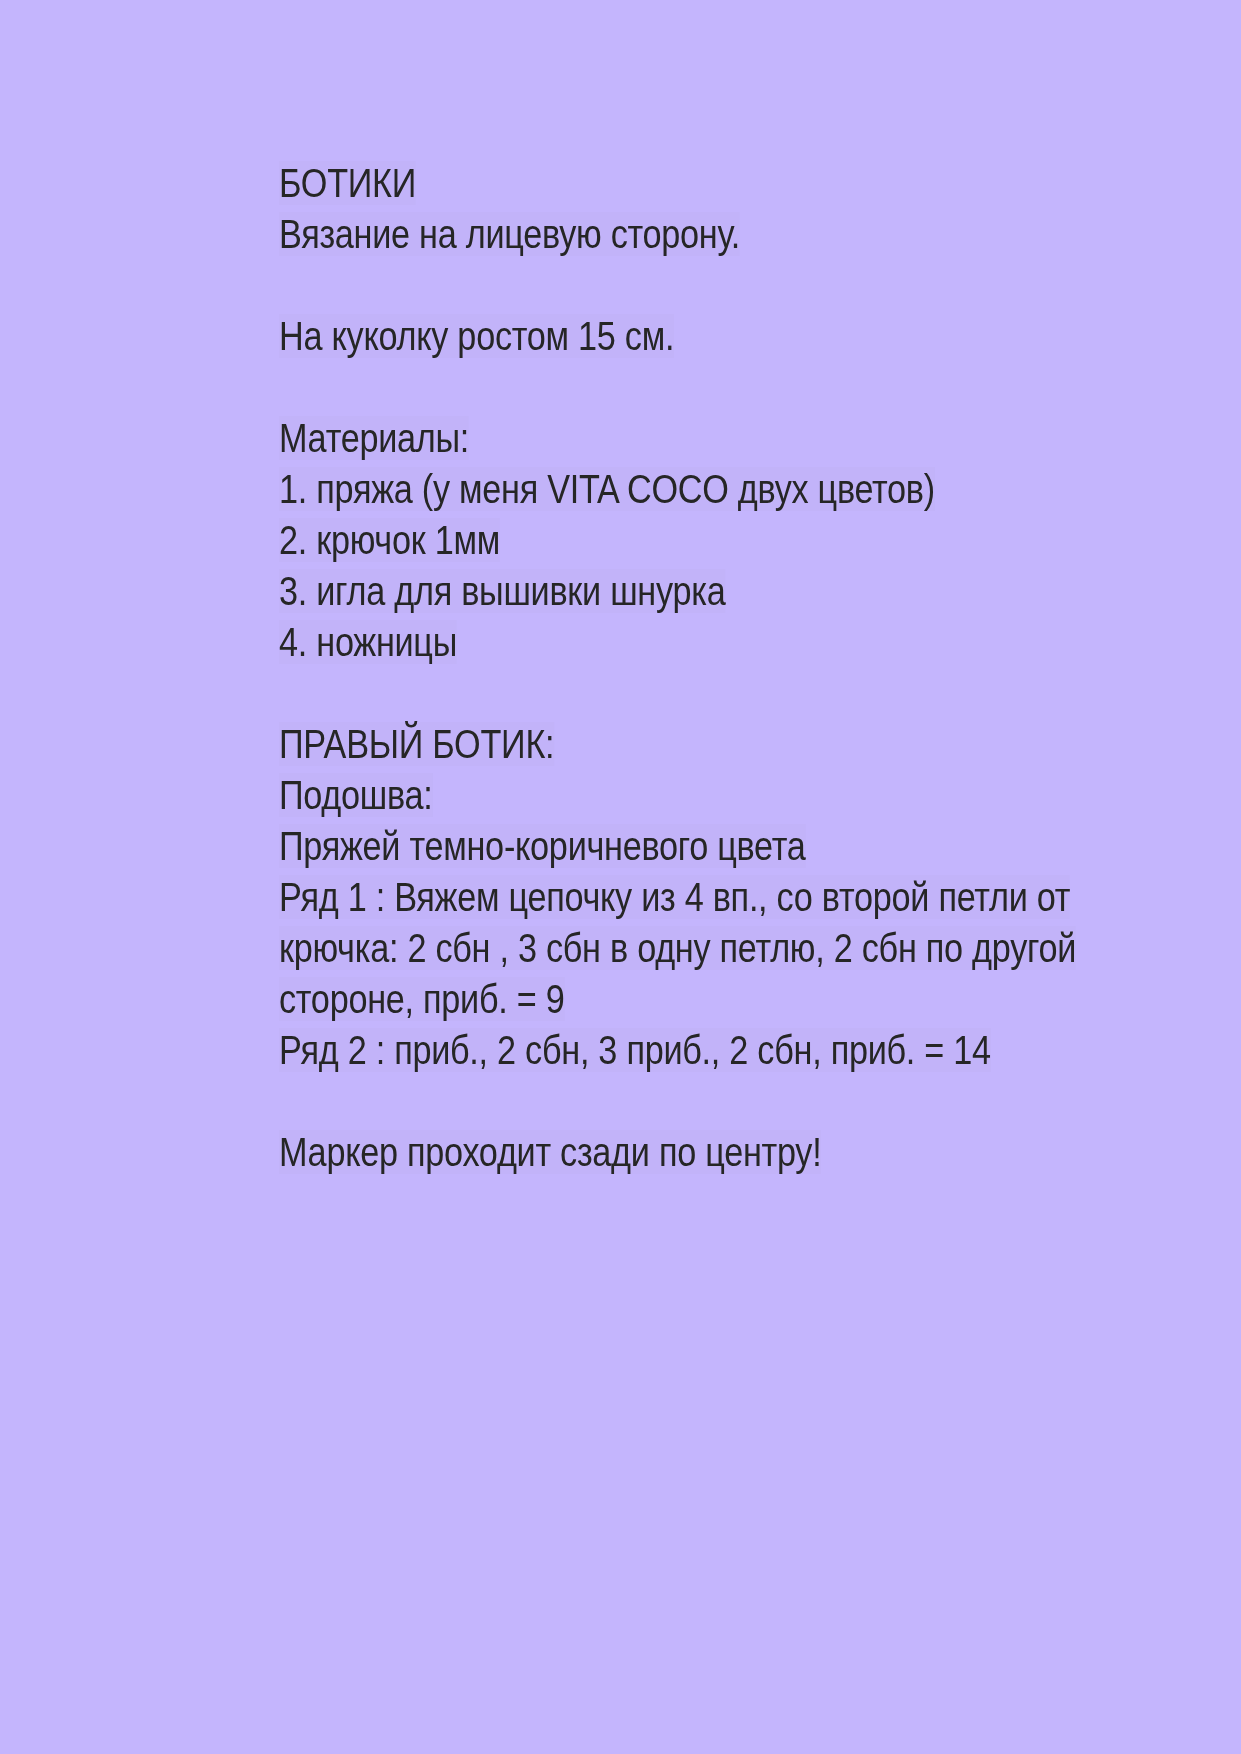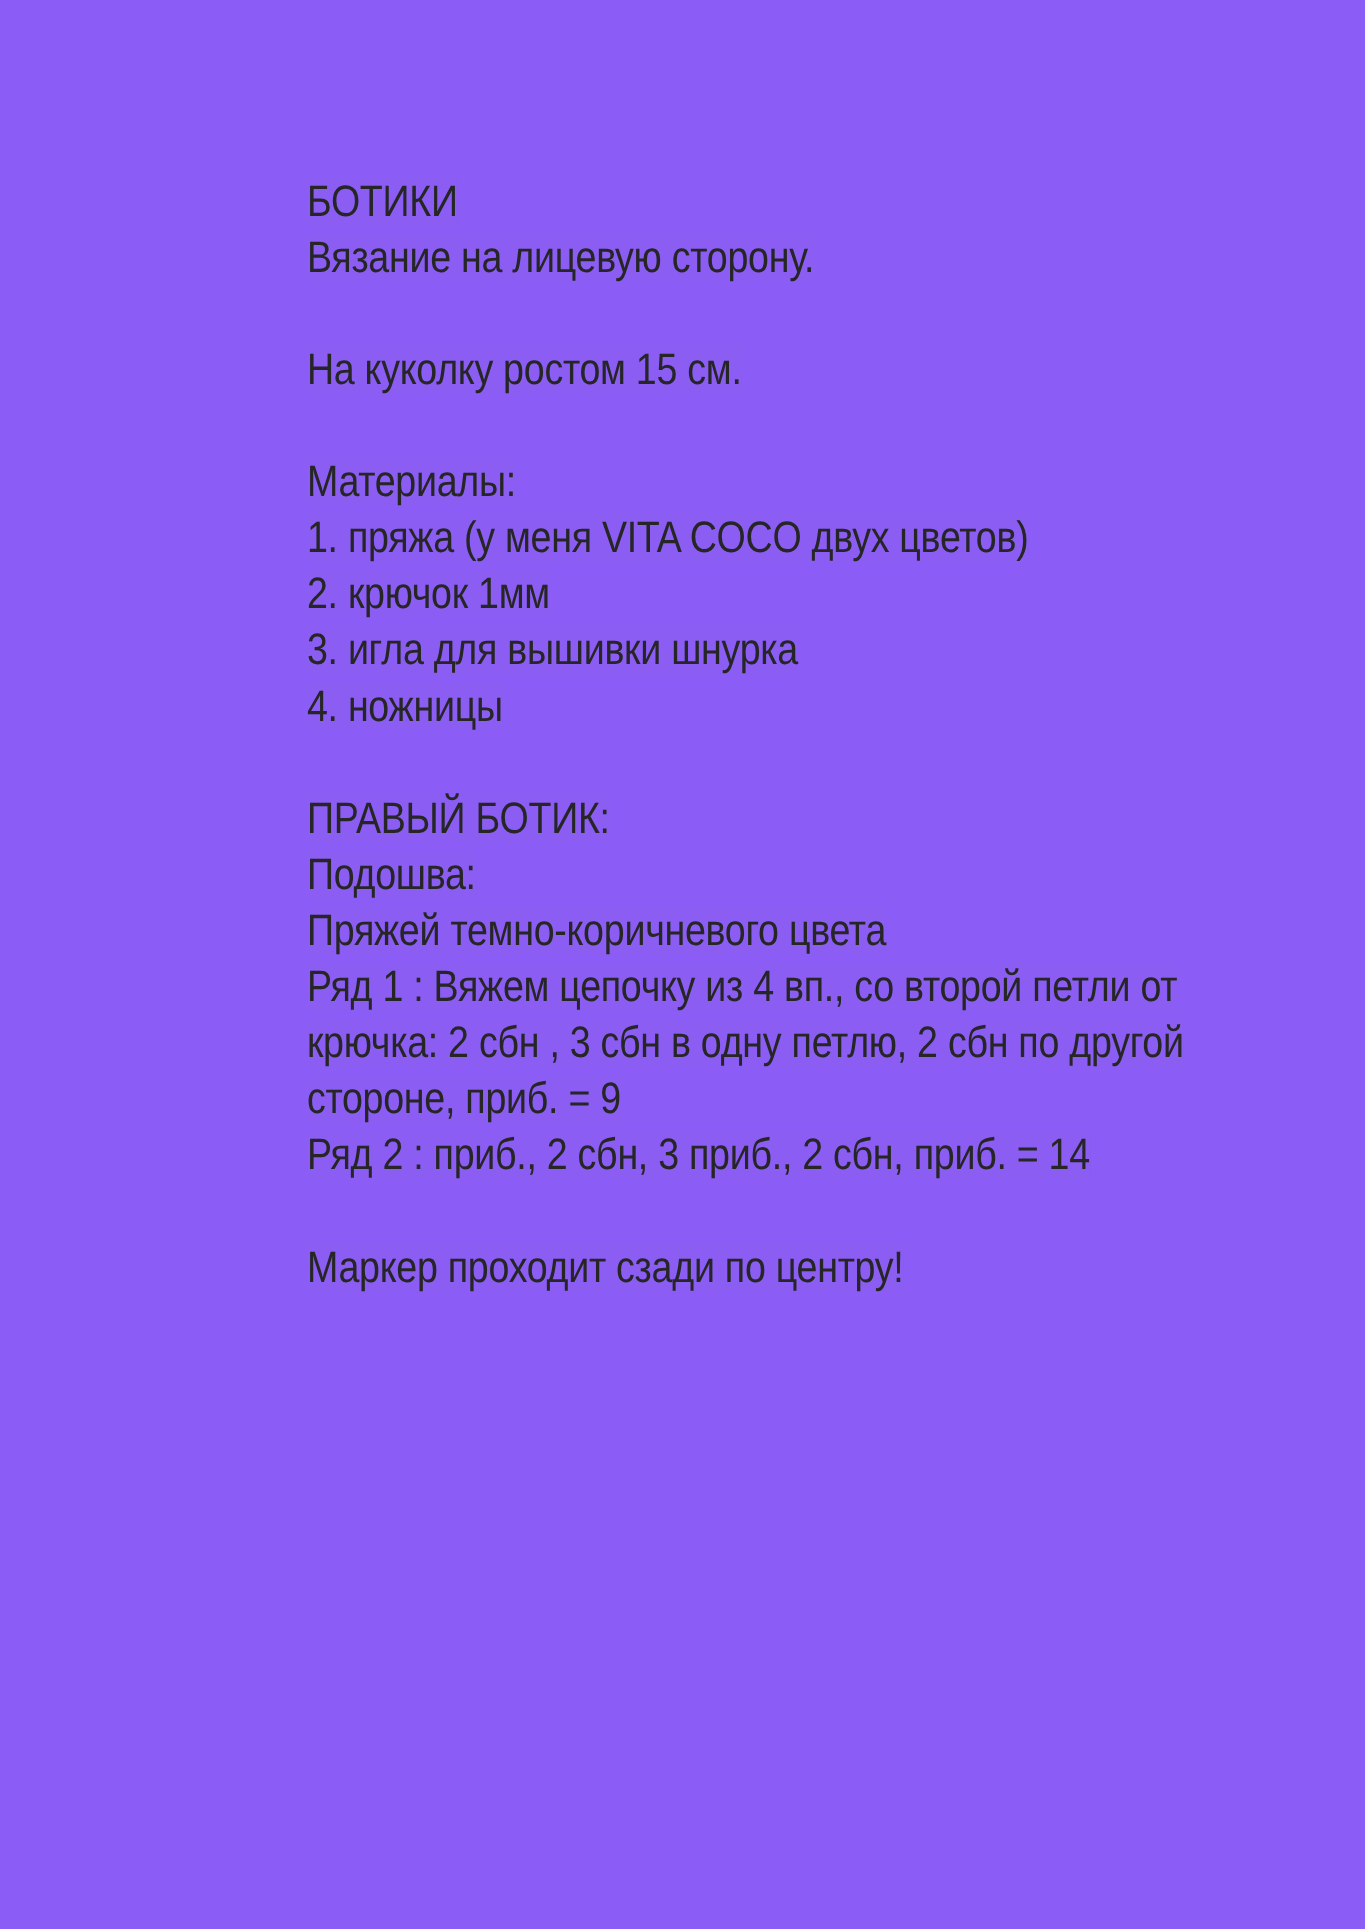--- a/index.html
+++ b/index.html
@@ -12,21 +12,21 @@
     background: #ffffff;
     font-family: "Liberation Sans", sans-serif;
     overflow: hidden;
   }
   .page {
     position: absolute;
     left: 0;
     top: 0;
     width: 1241px;
     height: 1754px;
-    background: #8b5cf6;
+    background: #c4b5fd;
   }
   .textblock {
     position: absolute;
     left: 279px;
     top: 158px;
     font-size: 40px;
     line-height: 51px;
     letter-spacing: -0.3px;
     color: #262626;
     transform: scaleX(0.855);

